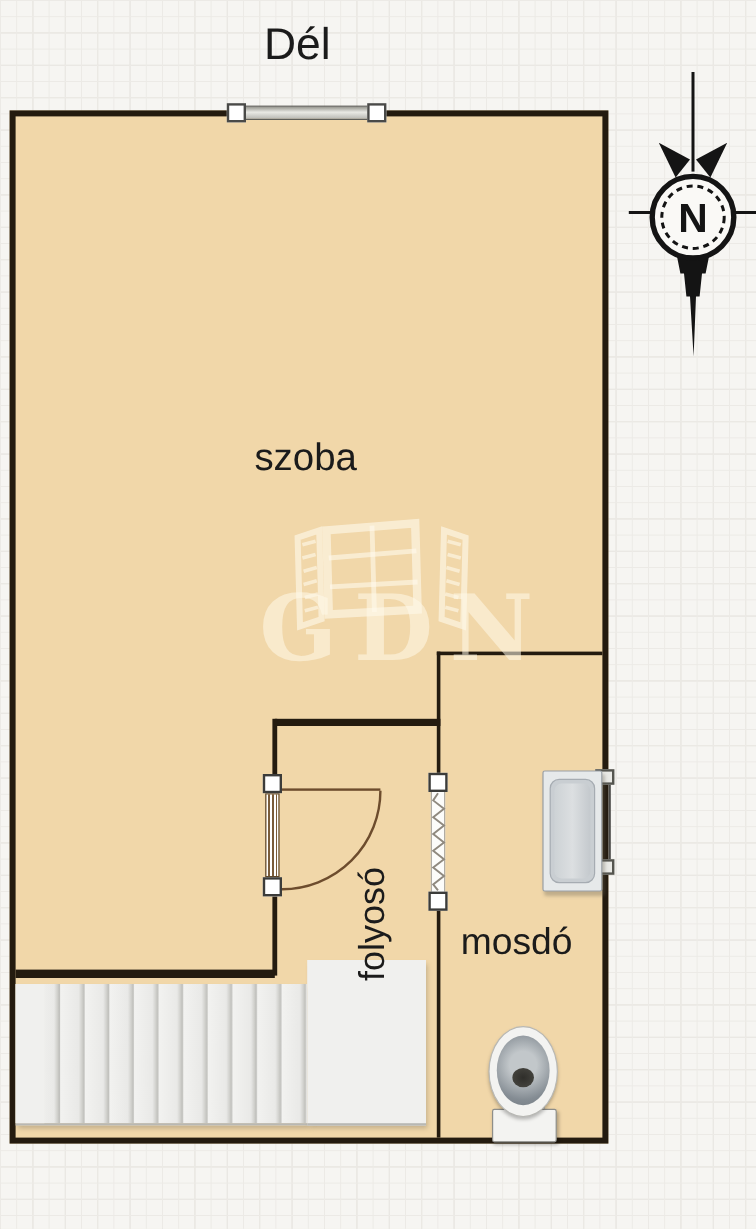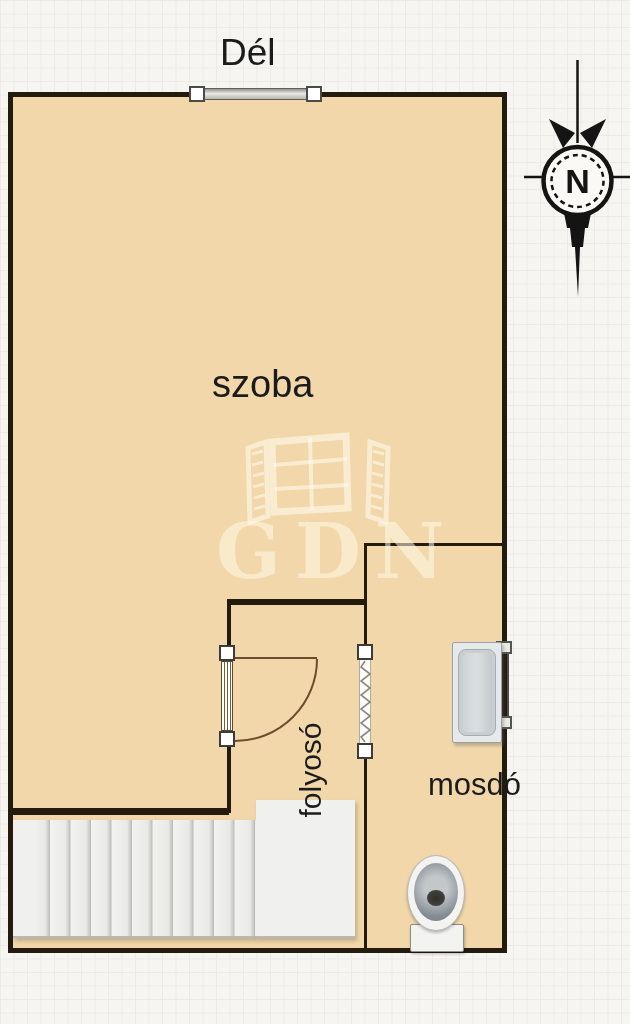--- a/index.html
+++ b/index.html
@@ -105,33 +105,33 @@
   .wc-bowl-inner{
     position:absolute;left:6px;top:7px;right:6px;bottom:9px;border-radius:50%;
     background:radial-gradient(circle at 50% 42%, #c2c7ca 0 28%, #848c93 72%, #757c83 100%);
   }
   .wc-drain{
     position:absolute;left:50%;top:46%;width:18px;height:16px;margin-left:-9px;
     border-radius:50%;background:radial-gradient(#2f2e2a,#4a4943);
   }
   
   .lbl{position:absolute;color:#1b1b1b;white-space:nowrap;}
-  .lbl-del{left:220px;top:32px;font-size:37px;}
-  .lbl-szoba{left:212px;top:363px;font-size:38px;}
-  .lbl-mosdo{left:384px;top:767px;font-size:31px;margin-left:44px;}
+  .lbl-del{left:220px;top:16px;font-size:37px;}
+  .lbl-szoba{left:212px;top:363px;font-size:32px;}
+  .lbl-mosdo{left:384px;top:767px;font-size:31px;}
   .lbl-folyoso{
     left:241px;top:754px;width:140px;height:32px;line-height:32px;
     text-align:center;font-size:30px;transform:rotate(-90deg);
   }
   .lbl-attic{
     left:156px;top:966px;font-size:39px;font-weight:bold;color:#3fa43c;
   }
   
   .wm-text{
-    position:absolute;left:216px;top:514px;
+    position:absolute;left:216px;top:486px;
     font-family:"DejaVu Serif","Liberation Serif",serif;font-weight:bold;
     font-size:76px;line-height:1;letter-spacing:14px;
     color:rgba(255,249,233,.55);
   }
   svg{position:absolute;overflow:visible;}
   .compass-n{
     font-family:"Liberation Sans","DejaVu Sans",sans-serif;
     font-size:34px;font-weight:bold;fill:#141414;
   }
 </style>

